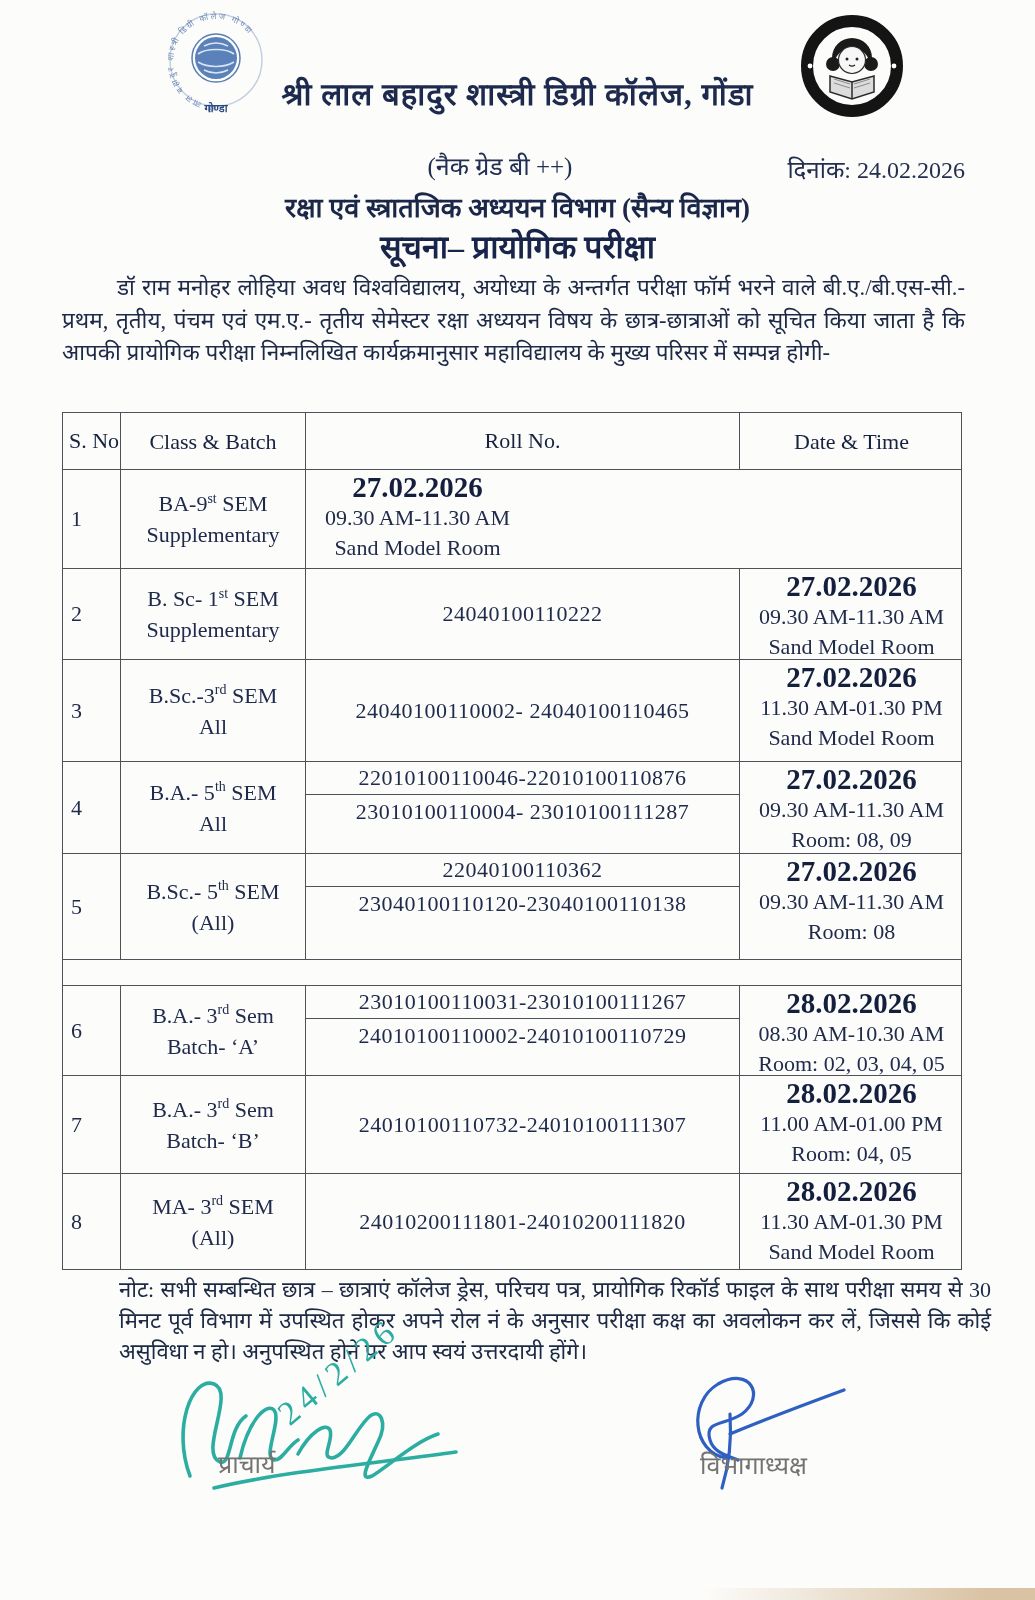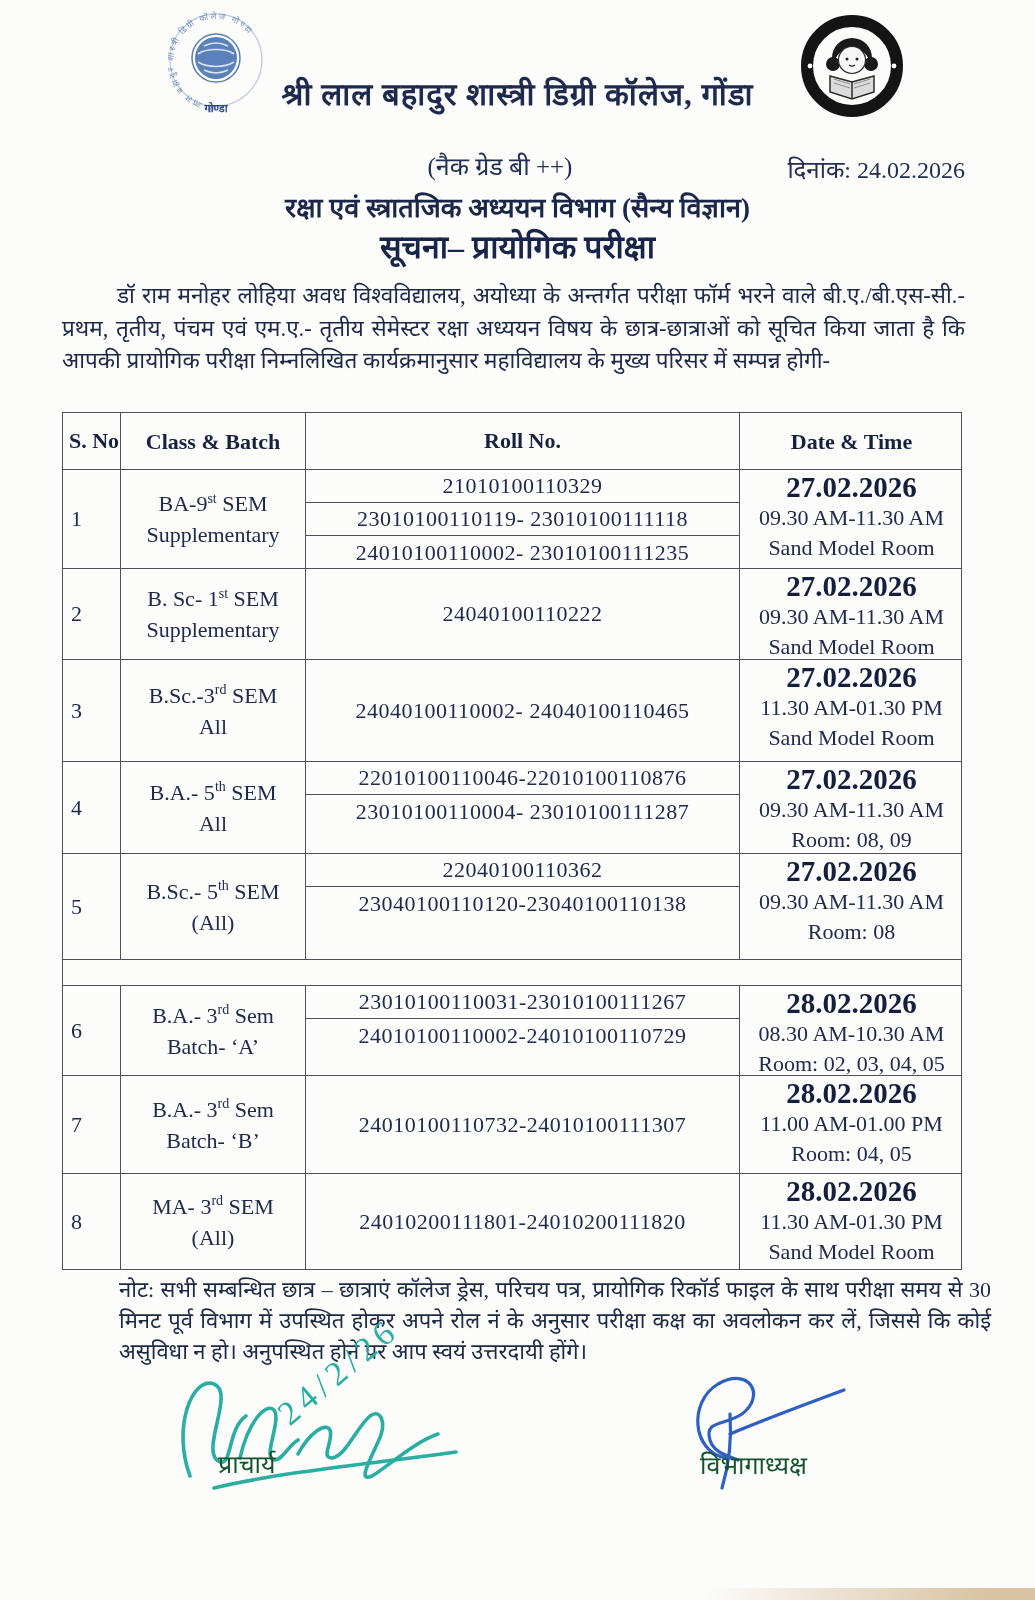--- a/index.html
+++ b/index.html
@@ -18,21 +18,21 @@
     left:0;top:72px;width:1035px;
     text-align:center;
     font-size:31px;font-weight:600;
     color:#1d2a4e;letter-spacing:1px;
   }
   .naac{left:370px;top:148px;width:260px;text-align:center;font-size:25px;color:#222f52;}
   .doc-date{right:70px;top:152px;font-size:24px;color:#242f50;}
   .dept-line{left:0;top:188px;width:1035px;text-align:center;font-size:27px;font-weight:700;color:#1b2749;}
   .notice-title{left:0;top:224px;width:1035px;text-align:center;font-size:32px;font-weight:700;color:#18244a;}
   .intro{
-    left:62px;top:280px;width:903px;
+    left:62px;top:272px;width:903px;
     font-size:22.5px;line-height:32.5px;
     text-align:justify;text-indent:55px;
     color:#1d2947;
     font-family:Liberation Serif, serif;
   }
   
   .exam-table{
     left:62px;top:412px;width:900px;
     border:1.4px solid #4d5158;
     box-sizing:border-box;
@@ -51,31 +51,31 @@
   .c-roll.single{justify-content:center;}
   .roll-sub{height:33px;flex:none;display:flex;align-items:center;justify-content:center;
             border-bottom:1.3px solid #4d5158;box-sizing:border-box;letter-spacing:.5px;}
   .roll-sub:last-child{border-bottom:none;}
   .roll-one{display:flex;align-items:center;justify-content:center;letter-spacing:.5px;}
   .c-date{width:223px;flex:none;box-sizing:border-box;
           display:flex;flex-direction:column;align-items:center;justify-content:flex-start;
           padding-top:2px;line-height:30.5px;text-align:center;}
   .d-date{font-weight:700;font-size:29px;color:#141f3e;}
   .hdr .c-sno,.hdr .c-cls,.hdr .c-roll,.hdr .c-date{
-    font-weight:700;color:#16223f;justify-content:center;align-items:center;}
+    font-weight:400;color:#16223f;justify-content:center;align-items:center;}
   .hdr{height:56px;}
   .hdr .c-sno{padding-left:6px;justify-content:flex-start;line-height:26px;}
   .hdr .c-roll{flex-direction:row;}
   sup{font-size:14px;line-height:0;margin-top:23px;}
   
   .note{
     left:95px;top:1274px;width:872px;
     font-size:22px;line-height:31px;text-align:justify;color:#1c2944;margin-left:24px;
   }
-  .sig-label{font-size:25px;color:#14532d;}
+  .sig-label{font-size:25px;color:#737373;}
   .principal-label{left:218px;top:1446px;}
   .hod-label{left:700px;top:1447px;}
   .sig-date{
     left:295px;top:1395px;
     font-size:34px;color:#2cada1;
     transform:rotate(-40deg);transform-origin:left bottom;
     letter-spacing:6px;
   }
   .corner-shade{
     right:0;bottom:0;width:330px;height:12px;
@@ -136,25 +136,20 @@
       <div class="c-roll">Roll No.</div>
       <div class="c-date" style="justify-content:center">Date &amp; Time</div>
     </div>
     <div id="table-body">
         <div class="t-row" style="height: 99px;">
           <div class="c-sno">1</div>
           <div class="c-cls">
             <div><span>BA-9</span><sup>st</sup><span> SEM</span></div>
             <div><span>Supplementary</span></div>
           </div>
-          <div class="c-roll">
-            <div class="roll-sub">21010100110329</div>
-            <div class="roll-sub">23010100110119- 23010100111118</div>
-            <div class="roll-sub">24010100110002- 23010100111235</div>
-          </div>
           <div class="c-date">
             <span class="d-date">27.02.2026</span>
             <span>09.30 AM-11.30 AM</span>
             <span>Sand Model Room</span>
           </div>
         </div>
         <div class="t-row" style="height: 91px;">
           <div class="c-sno">2</div>
           <div class="c-cls">
             <div><span>B. Sc- 1</span><sup>st</sup><span> SEM</span></div>

